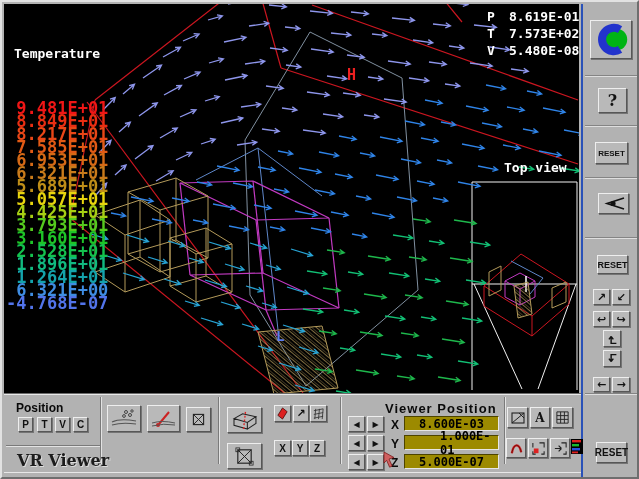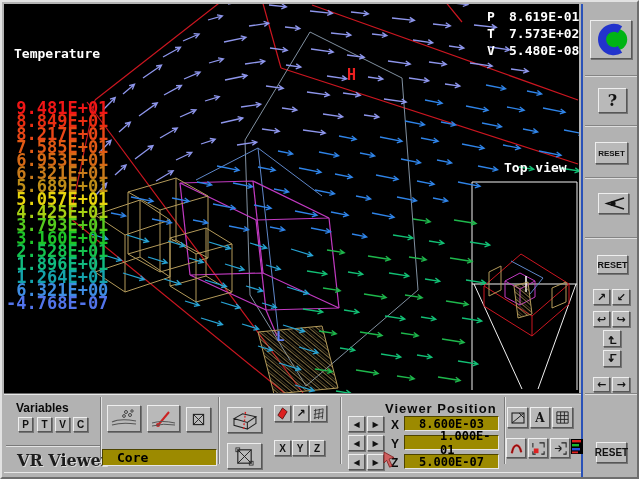--- a/index.html
+++ b/index.html
@@ -388,21 +388,21 @@
       </div>
   </div>
 
   <div class="toolbar">
 
     <div class="sep-v" style="left:96px;"></div>
     <div class="sep-v" style="left:214px;"></div>
     <div class="sep-v" style="left:336px;"></div>
     <div class="sep-v" style="left:500px;"></div>
 
-    <div class="tl-label" style="left:12px;top:6px;font-size:12px;">Variables</div>
+    <div class="tl-label" style="left:12px;top:6px;font-size:12px;">Position</div>
     <div class="btn" style="left:14px;top:22px;width:15px;height:15px;font-size:10px;">
         <span>P</span>
       </div>
     <div class="btn" style="left:33px;top:22px;width:15px;height:15px;font-size:10px;">
         <span>T</span>
       </div>
     <div class="btn" style="left:51px;top:22px;width:15px;height:15px;font-size:10px;">
         <span>V</span>
       </div>
     <div class="btn" style="left:69px;top:22px;width:15px;height:15px;font-size:10px;">
@@ -426,23 +426,20 @@
         <circle cx="8" cy="17" r="2" fill="#c22"></circle>
         <path d="M2,15 Q12,12 25,15 M2,18 Q14,15 25,17" fill="none" stroke="#555" stroke-width="1"></path>
       </svg>
     </div>
     <div class="btn" style="left:182px;top:12px;width:25px;height:25px;">
       <svg width="17" height="17" viewBox="0 0 20 20">
         <rect x="4" y="4" width="12" height="12" fill="none" stroke="#222" stroke-width="1.3"></rect>
         <path d="M4,4 L16,16 M16,4 L4,16" stroke="#222" stroke-width="1.1"></path>
       </svg>
     </div>
-    <div class="field" style="left:98px;top:54px;width:115px;height:17px;font-size:13px;padding-left:14px;">
-        <span>Core</span>
-      </div>
 
     <div class="btn" style="left:223px;top:12px;width:35px;height:26px;">
       <svg width="29" height="21" viewBox="0 0 30 22">
         <path d="M4,9 L13,4 L27,7 L18,13 Z M4,9 L4,16 L18,20 L18,13 M27,7 L27,14 L18,20" fill="none" stroke="#222" stroke-width="1.1"></path>
         <path d="M16,2 L14,20" stroke="#d22" stroke-width="1.4" stroke-dasharray="2,2"></path>
       </svg>
     </div>
     <div class="btn" style="left:270px;top:10px;width:17px;height:17px;">
       <svg width="13" height="13" viewBox="0 0 14 14">
         <polygon points="7,1 12,5 7,13 2,9" fill="#d22" stroke="#400" stroke-width="0.8"></polygon>

